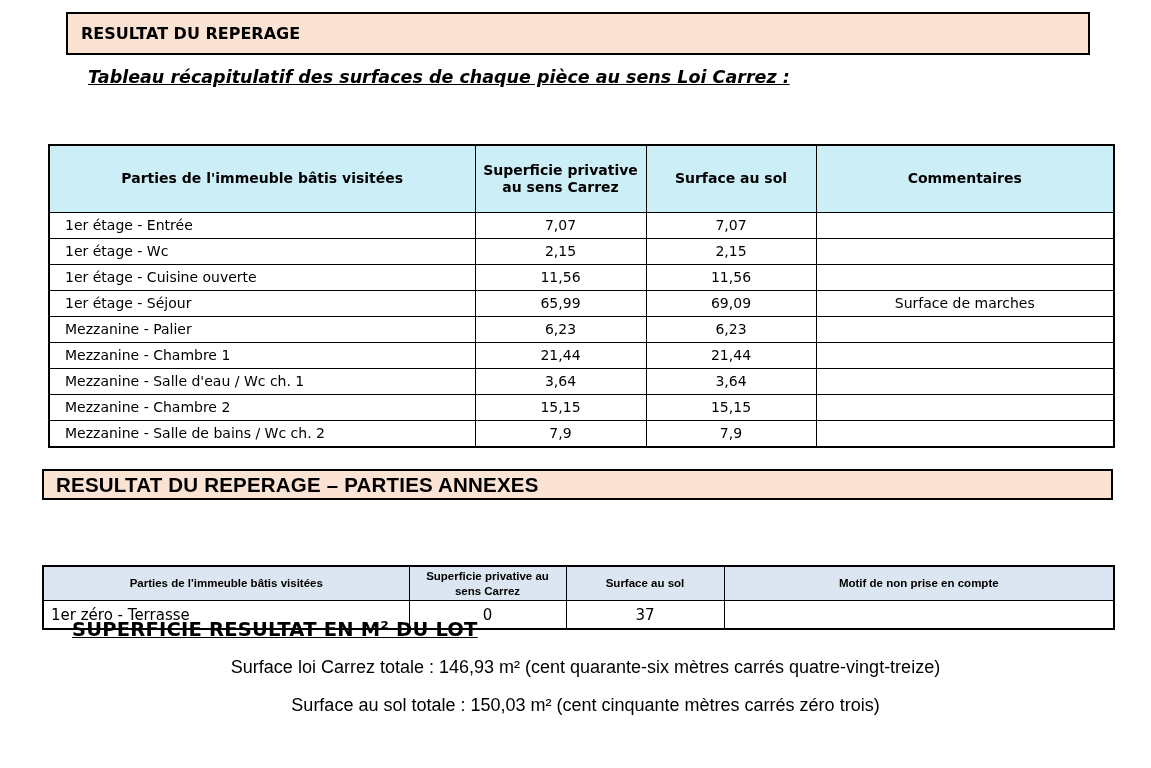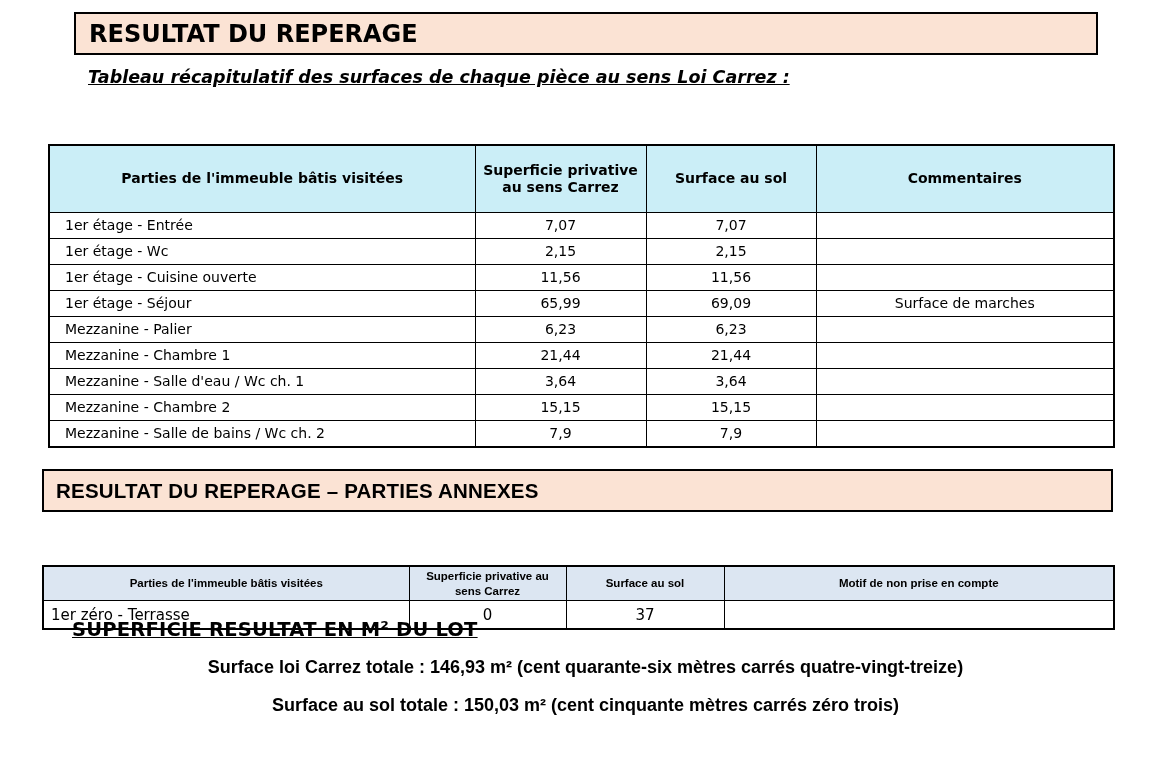--- a/index.html
+++ b/index.html
@@ -6,58 +6,58 @@
   body{
     width:1151px;height:768px;background:#ffffff;position:relative;
     font-family:"DejaVu Sans","Liberation Sans",sans-serif;color:#000;
     overflow:hidden;
   }
   
   .banner{
     position:absolute;background:#fbe3d4;border:2px solid #000;box-sizing:border-box;
     display:flex;align-items:center;font-weight:bold;
   }
-  .banner1{left:66px;top:12px;width:1024px;height:43px;padding-left:13px;font-size:24px;margin-left:8px;}
+  .banner1{left:66px;top:12px;width:1024px;height:43px;padding-left:13px;font-size:16px;}
   .subtitle{
     position:absolute;left:88px;top:67px;font-size:17.5px;font-weight:bold;
     font-style:italic;text-decoration:underline;
   }
   table{border-collapse:collapse;table-layout:fixed;margin-top:32px;}
   .t1{position:absolute;left:48px;top:112px;width:1065px;border:2px solid #000;}
   .t1 th{
     background:#cbeef7;border:1px solid #000;font-size:14px;font-weight:bold;
     text-align:center;vertical-align:middle;height:64px;padding:1px 4px;line-height:1.25;
   }
   .t1 td{
     border:1px solid #000;font-size:14px;height:23px;padding:1px 15px;
     vertical-align:middle;line-height:1.1;
   }
   td.num{text-align:center;}
   td.part{text-align:left;}
   
   .banner2{
-    left:42px;top:469px;width:1071px;height:43px;padding-left:12px;font-size:20.5px;
+    left:42px;top:469px;width:1071px;height:31px;padding-left:12px;font-size:20.5px;
     font-family:"Liberation Sans",sans-serif;letter-spacing:0.2px;
   }
   .t2{position:absolute;left:42px;top:533px;width:1071px;border:2px solid #000;}
   .t2 th{
     background:#dce6f2;border:1px solid #000;font-size:11.5px;font-weight:bold;
     font-family:"Liberation Sans",sans-serif;text-align:center;vertical-align:middle;
     height:31px;padding:1px 4px;line-height:1.3;
   }
   .t2 td{
     border:1px solid #000;font-size:15px;height:25px;padding:1px 7px;vertical-align:middle;
   }
   
   .totals-title{
     position:absolute;left:72px;top:618px;font-size:19.5px;font-weight:bold;
     text-decoration:underline;letter-spacing:0.2px;
   }
   .total-line{
-    position:absolute;left:20px;width:1131px;text-align:center;font-weight:bold;
+    position:absolute;left:20px;width:1131px;text-align:center;font-weight:normal;
     font-family:"Liberation Sans",sans-serif;font-size:18px;
   }
   .total-line1{top:657px;}
   .total-line2{top:695px;}
 </style>
 </head>
 <body>
 
 <div class="banner banner1">
   <span>RESULTAT DU REPERAGE</span>

